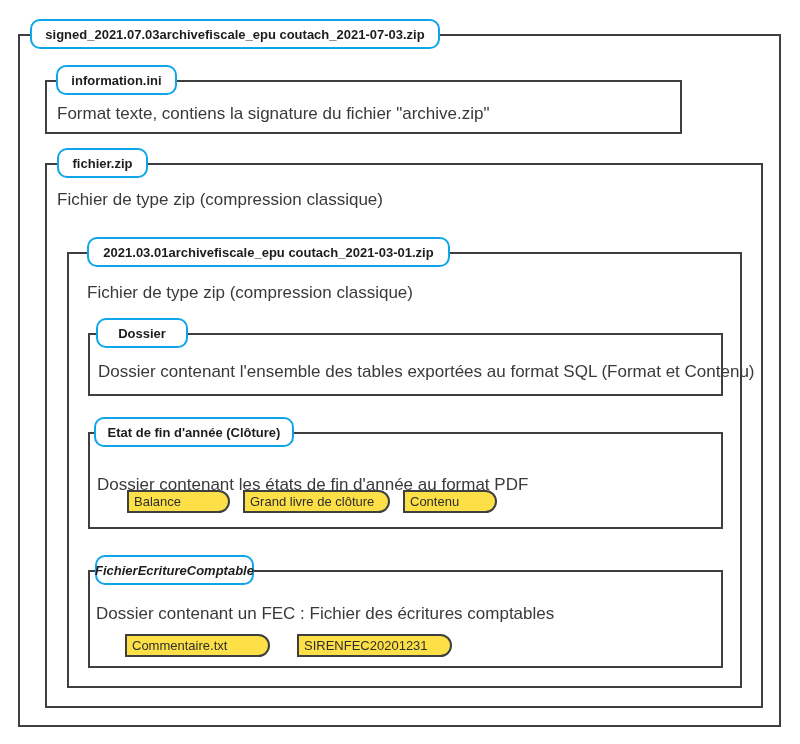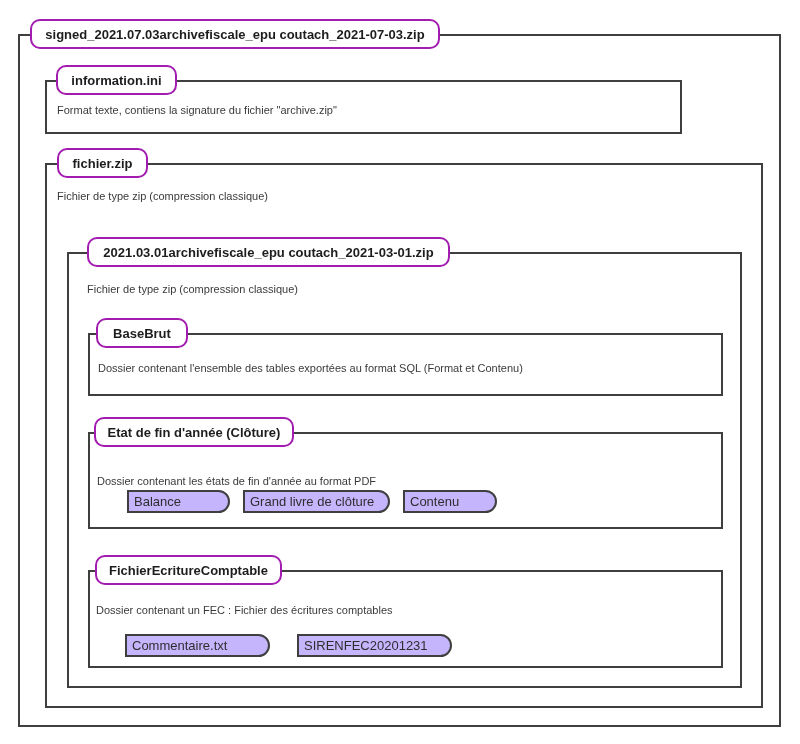--- a/index.html
+++ b/index.html
@@ -16,44 +16,44 @@
     position: absolute;
     border: 2px solid #3f3f3f;
     background: transparent;
     box-sizing: border-box;
   }
   .tab {
     position: absolute;
     height: 30px;
     box-sizing: border-box;
     background: #ffffff;
-    border: 2px solid #a21caf;
+    border: 2px solid #0ea5e9;
     border-radius: 10px;
     display: flex;
     align-items: center;
     justify-content: center;
     font-size: 13px;
     font-weight: bold;
     color: #1d1d1d;
     white-space: nowrap;
     z-index: 5;
     padding: 0 10px;
   }
   .desc {
     position: absolute;
-    font-size: 11px;
+    font-size: 17px;
     color: #3a3a3a;
     white-space: nowrap;
     z-index: 3;
   }
   .pill {
     position: absolute;
     height: 23px;
     box-sizing: border-box;
-    background: #c4b5fd;
+    background: #fde047;
     border: 2px solid #3f3f3f;
     border-radius: 0 12px 12px 0;
     display: flex;
     align-items: center;
     justify-content: flex-start;
     font-size: 13px;
     color: #2e2e2e;
     white-space: nowrap;
     padding: 0 10px 0 5px;
     z-index: 4;
@@ -86,21 +86,21 @@
   
   .box-etat { left: 88px; top: 432px; width: 635px; height: 97px; }
   .tab-etat { left: 94px; top: 417px; width: 200px; }
   .desc-etat { left: 97px; top: 475px; }
   .pill-balance { left: 127px; top: 490px; width: 103px; }
   .pill-grandlivre { left: 243px; top: 490px; width: 147px; }
   .pill-journaux { left: 403px; top: 490px; width: 94px; }
 
   
   .box-fec { left: 88px; top: 570px; width: 635px; height: 98px; }
-  .tab-fec { left: 95px; top: 555px; width: 187px; }
+  .tab-fec { left: 95px; top: 555px; width: 159px; font-style: italic; }
   .desc-fec { left: 96px; top: 604px; }
   .pill-commentaire { left: 125px; top: 634px; width: 145px; }
   .pill-siren { left: 297px; top: 634px; width: 155px; }
 </style>
 </head>
 <body>
 
 <div id="canvas">
 
   <div class="box box-root"></div>
@@ -112,21 +112,21 @@
 
   <div class="box box-archive"></div>
   <div class="tab tab-archive">fichier.zip</div>
   <div class="desc desc-archive">Fichier de type zip (compression classique)</div>
 
   <div class="box box-zip2"></div>
   <div class="tab tab-zip2">2021.03.01archivefiscale_epu coutach_2021-03-01.zip</div>
   <div class="desc desc-zip2">Fichier de type zip (compression classique)</div>
 
   <div class="box box-basebrut"></div>
-  <div class="tab tab-basebrut">BaseBrut</div>
+  <div class="tab tab-basebrut">Dossier</div>
   <div class="desc desc-basebrut">Dossier contenant l'ensemble des tables exportées au format SQL (Format et Contenu)</div>
 
   <div class="box box-etat"></div>
   <div class="tab tab-etat">Etat de fin d'année (Clôture)</div>
   <div class="desc desc-etat">Dossier contenant les états de fin d'année au format PDF</div>
   <div class="pill pill-balance">Balance</div>
   <div class="pill pill-grandlivre">Grand livre de clôture</div>
   <div class="pill pill-journaux">Contenu</div>
 
   <div class="box box-fec"></div>

